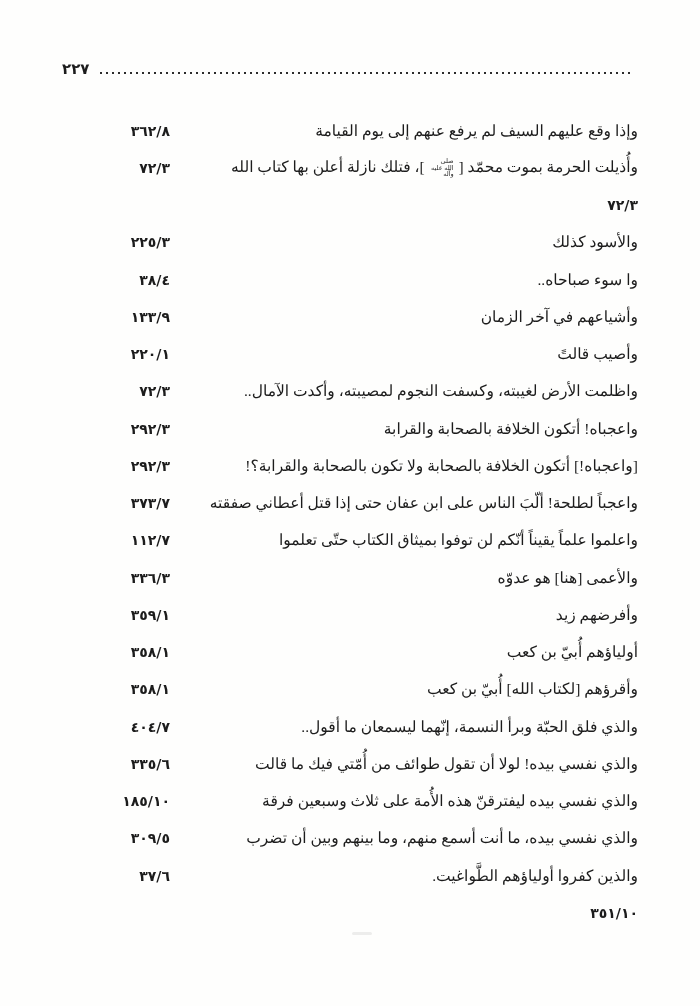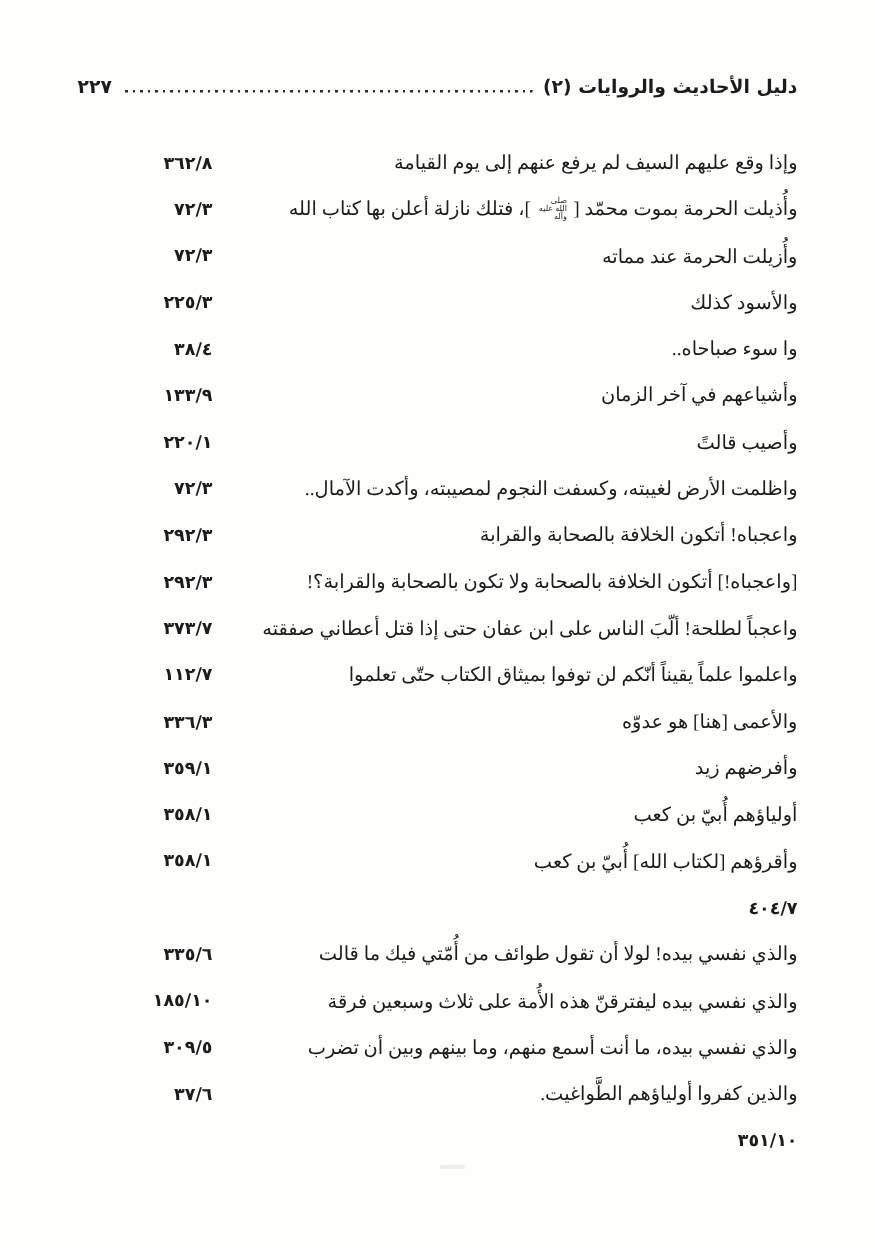--- a/index.html
+++ b/index.html
@@ -84,36 +84,34 @@
     background: #777;
     opacity: 0.12;
   }
 </style>
 </head>
 <body>
 
 <div class="page">
 
   <div class="header">
-    <span class="running-title">دليل الأحاديث والروايات (٢)</span>
     <span class="leader"></span>
     <span class="page-number">٢٢٧</span>
   </div>
 
   <div class="entries" id="entries">
       <div class="row">
         <span class="entry-text">وإذا وقع عليهم السيف لم يرفع عنهم إلى يوم القيامة</span>
         <span class="entry-ref">٣٦٢/٨</span>
       </div>
       <div class="row">
         <span class="entry-text">وأُذيلت الحرمة بموت محمّد [ <span class="seal">صلى الله عليه وآله</span> ]، فتلك نازلة أعلن بها كتاب الله</span>
         <span class="entry-ref">٧٢/٣</span>
       </div>
       <div class="row">
-        <span class="entry-text">وأُزيلت الحرمة عند مماته</span>
         <span class="entry-ref">٧٢/٣</span>
       </div>
       <div class="row">
         <span class="entry-text">والأسود كذلك</span>
         <span class="entry-ref">٢٢٥/٣</span>
       </div>
       <div class="row">
         <span class="entry-text">وا سوء صباحاه..</span>
         <span class="entry-ref">٣٨/٤</span>
       </div>
@@ -155,20 +153,21 @@
       </div>
       <div class="row">
         <span class="entry-text">أولياؤهم أُبيّ بن كعب</span>
         <span class="entry-ref">٣٥٨/١</span>
       </div>
       <div class="row">
         <span class="entry-text">وأقرؤهم [لكتاب الله] أُبيّ بن كعب</span>
         <span class="entry-ref">٣٥٨/١</span>
       </div>
       <div class="row">
+        <span class="entry-text">والذي فلق الحبّة وبرأ النسمة، إنّهما ليسمعان ما أقول..</span>
         <span class="entry-ref">٤٠٤/٧</span>
       </div>
       <div class="row">
         <span class="entry-text">والذي نفسي بيده! لولا أن تقول طوائف من أُمّتي فيك ما قالت</span>
         <span class="entry-ref">٣٣٥/٦</span>
       </div>
       <div class="row">
         <span class="entry-text">والذي نفسي بيده ليفترقنّ هذه الأُمة على ثلاث وسبعين فرقة</span>
         <span class="entry-ref">١٨٥/١٠</span>
       </div>

